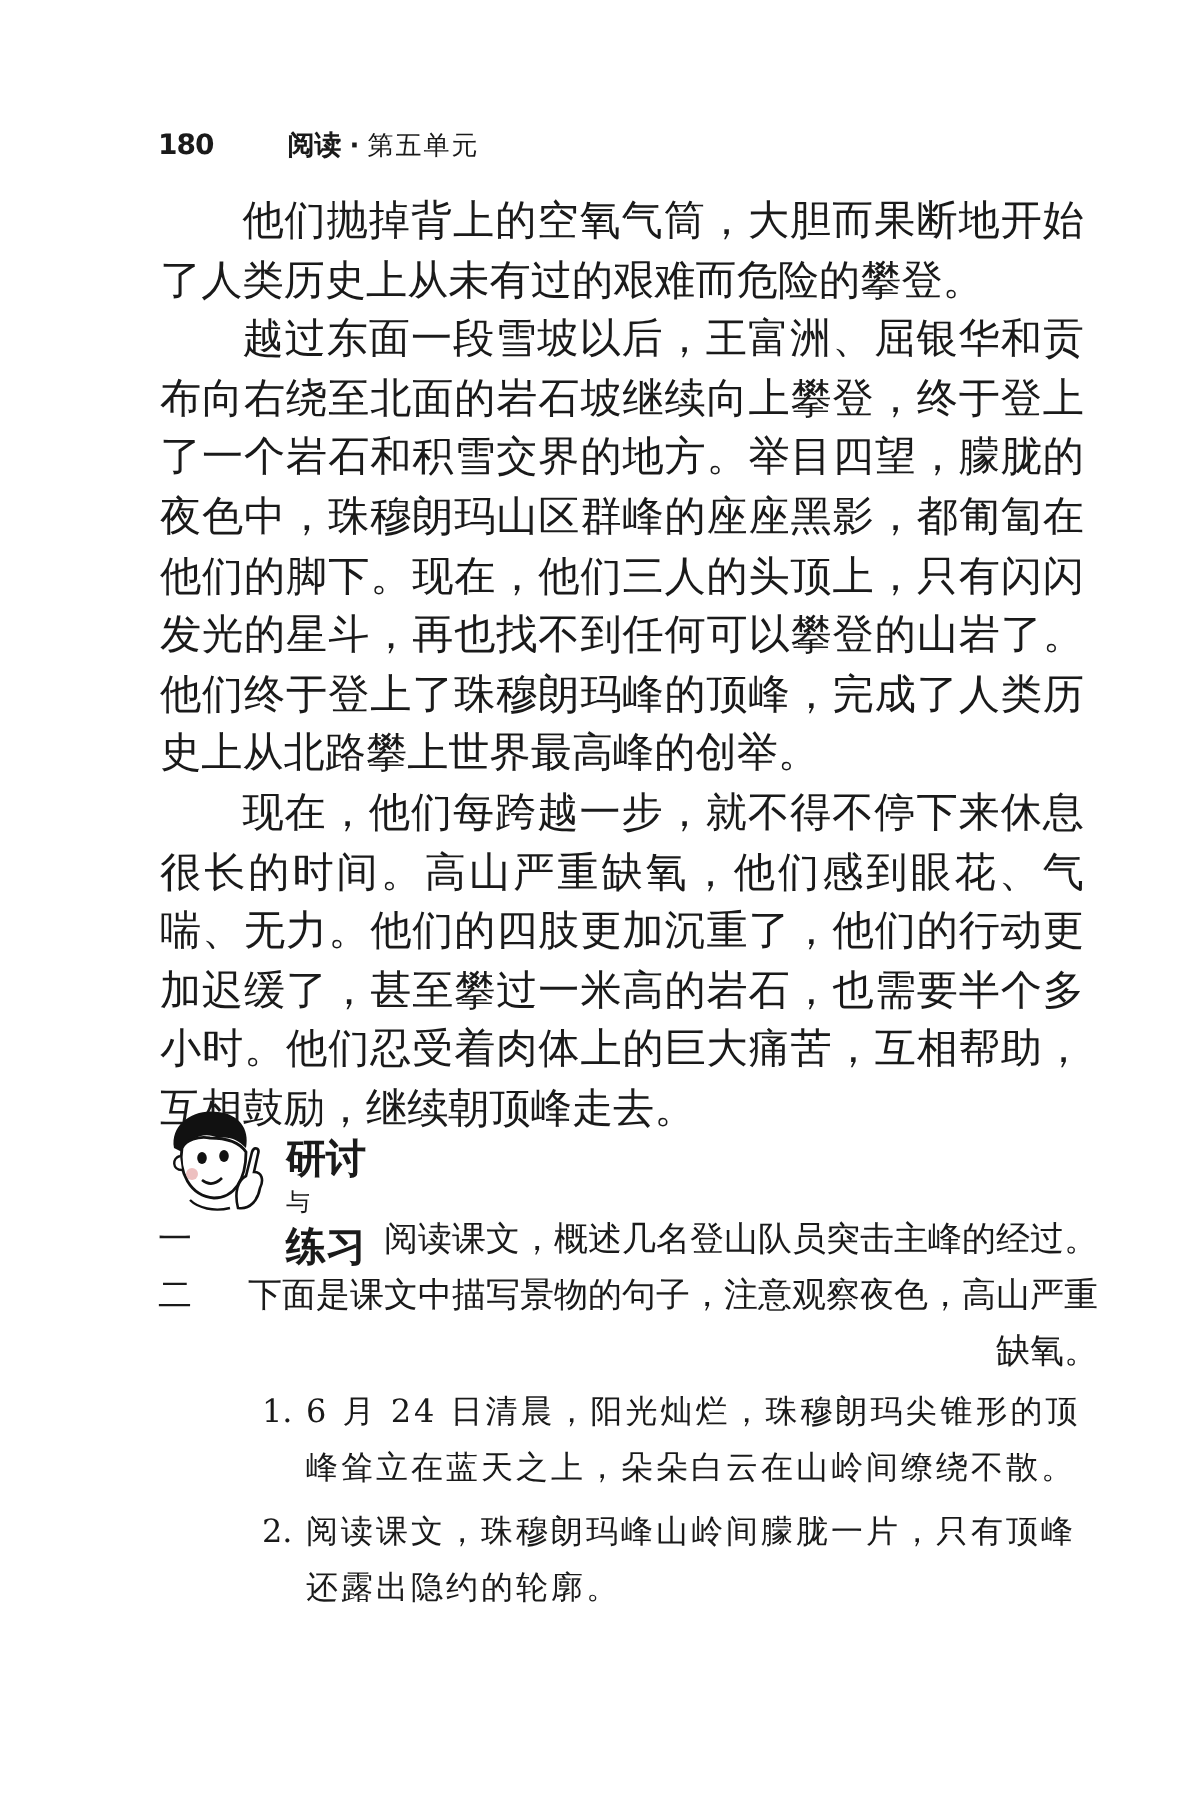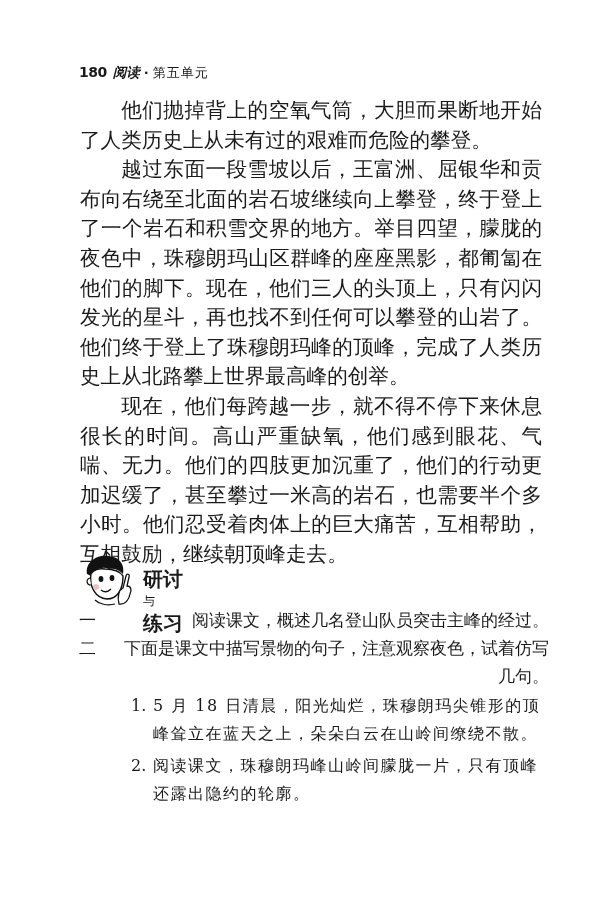--- a/index.html
+++ b/index.html
@@ -20,26 +20,25 @@
       top: 64px;
       left: 79px;
       display: flex;
       align-items: baseline;
       font-family: "DejaVu Sans", "Liberation Sans", sans-serif;
     }
     .page-num {
       font-size: 14px;
       font-weight: bold;
       letter-spacing: -0.5px;
-      margin-right: 6px;
+      margin-right: 37px;
     }
     .header-title {
       font-size: 13.5px;
       font-weight: bold;
-      font-style: italic;
     }
     .header-dot {
       font-size: 13px;
       font-weight: bold;
       margin: 0 4px;
     }
     .header-unit {
       font-family: Liberation Mono, monospace;
       font-size: 13px;
       letter-spacing: 1px;
@@ -170,25 +169,25 @@
   </div>
 </div>
 
 <div class="questions">
   <div class="question">
     <span class="q-num">一</span>
     <span class="q-text">阅读课文，概述几名登山队员突击主峰的经过。</span>
   </div>
   <div class="question">
     <span class="q-num">二</span>
-    <span class="q-text">下面是课文中描写景物的句子，注意观察夜色，试着仿写几句。</span>
+    <span class="q-text">下面是课文中描写景物的句子，注意观察夜色，高山严重缺氧。</span>
   </div>
   <div class="subitems">
     <div class="subitem">
       <span class="sub-num">1.</span>
-      <span class="sub-text">5 月 18 日清晨，阳光灿烂，珠穆朗玛尖锥形的顶峰耸立在蓝天之上，朵朵白云在山岭间缭绕不散。</span>
+      <span class="sub-text">6 月 24 日清晨，阳光灿烂，珠穆朗玛尖锥形的顶峰耸立在蓝天之上，朵朵白云在山岭间缭绕不散。</span>
     </div>
     <div class="subitem">
       <span class="sub-num">2.</span>
       <span class="sub-text">阅读课文，珠穆朗玛峰山岭间朦胧一片，只有顶峰还露出隐约的轮廓。</span>
     </div>
   </div>
 </div>
 
 </body></html>

